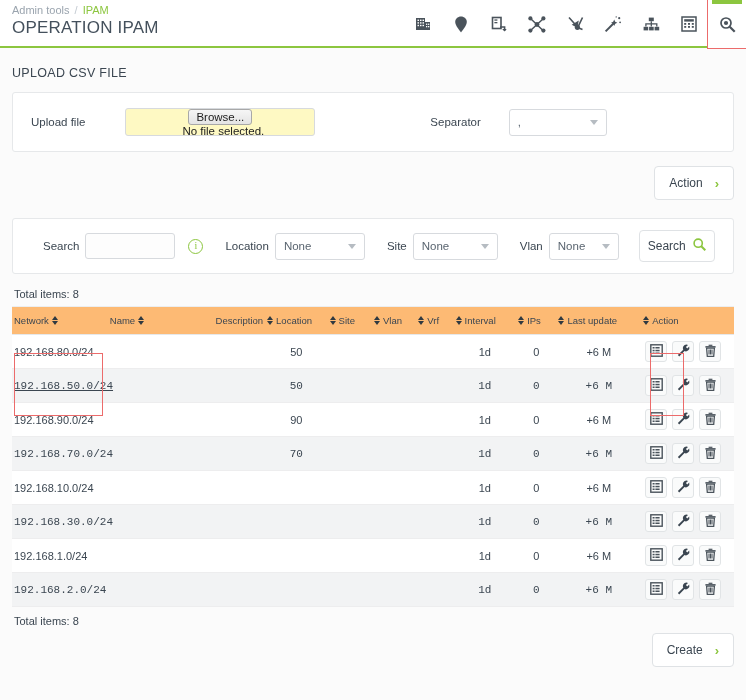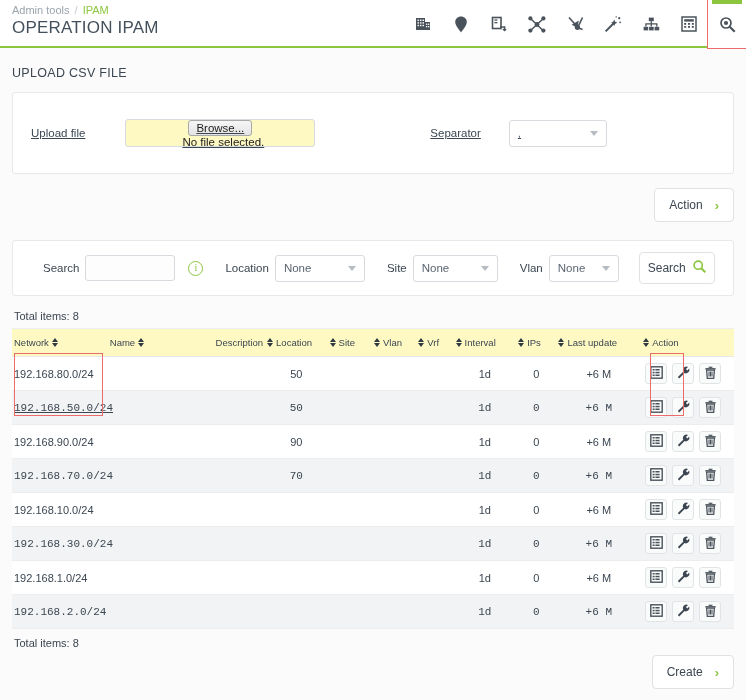--- a/index.html
+++ b/index.html
@@ -62,21 +62,21 @@
     color: #3b4651;
     letter-spacing: .3px;
     padding: 18px 0 12px 12px;
   }
   .card {
     margin: 0 12px;
     background: #ffffff;
     border: 1px solid #e6e8ea;
     border-radius: 3px;
   }
-  .upload-card { height: 82px; display: flex; align-items: center; text-decoration: underline; }
+  .upload-card { height: 60px; display: flex; align-items: center; }
   .field-row { display: flex; align-items: center; width: 100%; padding: 0 18px; }
   .flabel { font-size: 11.5px; color: #3b4651; white-space: nowrap; }
 
   .file-input {
     margin-left: 40px;
     width: 190px; height: 28px;
     border: 1px solid #d7dade;
     border-radius: 3px;
     background: #fef9c3;
     display: flex; align-items: center;
@@ -164,21 +164,21 @@
   .totals-bottom { font-size: 11px; color: #3b4651; padding: 8px 0 0 14px; }
   .table-wrap { margin: 0 12px; background:#fff; border-top:1px solid #eceef0; }
   table { width: 100%; border-collapse: collapse; table-layout: fixed; }
   thead th {
     font-size: 9.5px;
     font-weight: normal;
     color: #3b4651;
     padding: 8px 2px;
     text-align: center;
     border-bottom: 1px solid #e6e8ea;
-    background: #fef9c3;
+    background: #fdba74;
     white-space: nowrap;
     position: relative;
   }
   .th-inner { display: flex; align-items: center; gap: 3px; }
   .sorter {
     display: inline-flex; flex-direction: column; gap: 1px;
     flex: none;
   }
   .sorter i {
     display:block; width:0; height:0;

